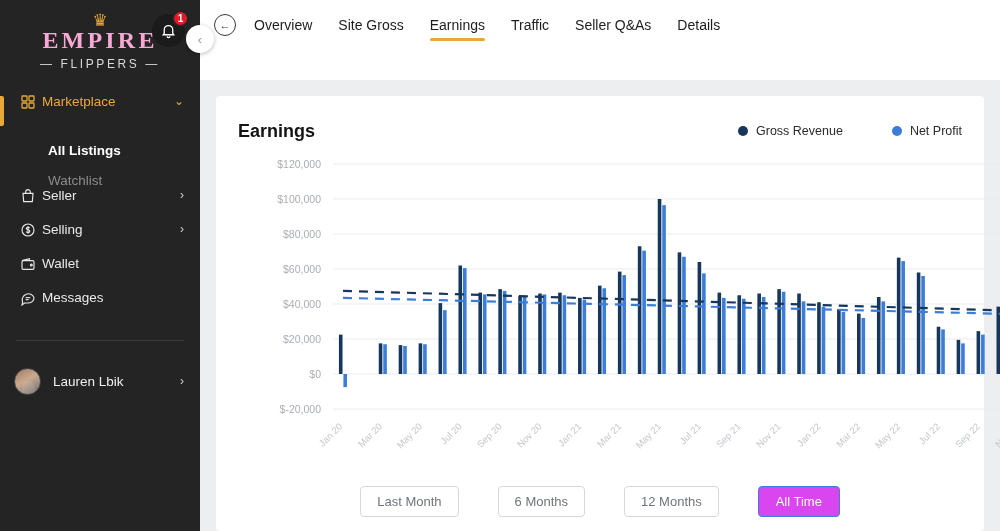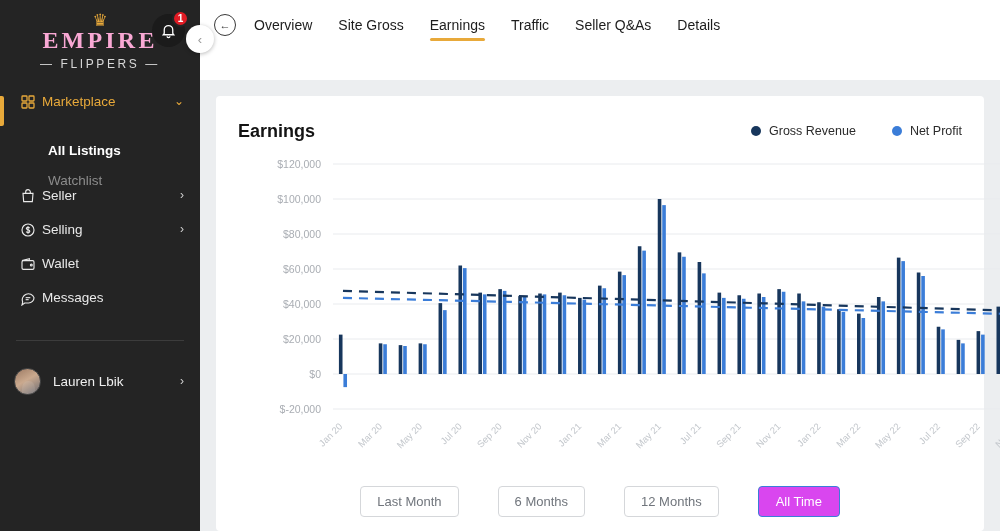--- a/index.html
+++ b/index.html
@@ -134,21 +134,21 @@
   }
 
   .content { padding: 16px 16px 0 16px; height: 451px; }
   .card {
     background: #fff; border-radius: 4px;
     height: 100%; padding: 18px 22px 0 22px;
     position: relative;
   }
   .card-head { display: flex; align-items: center; height: 34px; }
   .card-title { font-size: 18px; font-weight: bold; color: #141414; }
-  .legend { margin-left: auto; display: flex; align-items: center; }
+  .legend { margin-left: auto; display: flex; align-items: center; gap: 13px; }
   .legend-item { display: flex; align-items: center; margin-left: 36px; font-size: 12.5px; color: #2b2b2b; }
   .dot { width: 10px; height: 10px; border-radius: 50%; margin-right: 8px; }
 
   .chart-wrap { position: relative; height: 330px; margin-top: 6px; }
   .chart-svg { display: block; }
 
   .range-row {
     position: absolute; bottom: 14px; left: 0; right: 0;
     display: flex; align-items: center; justify-content: center; gap: 23px;
   }

